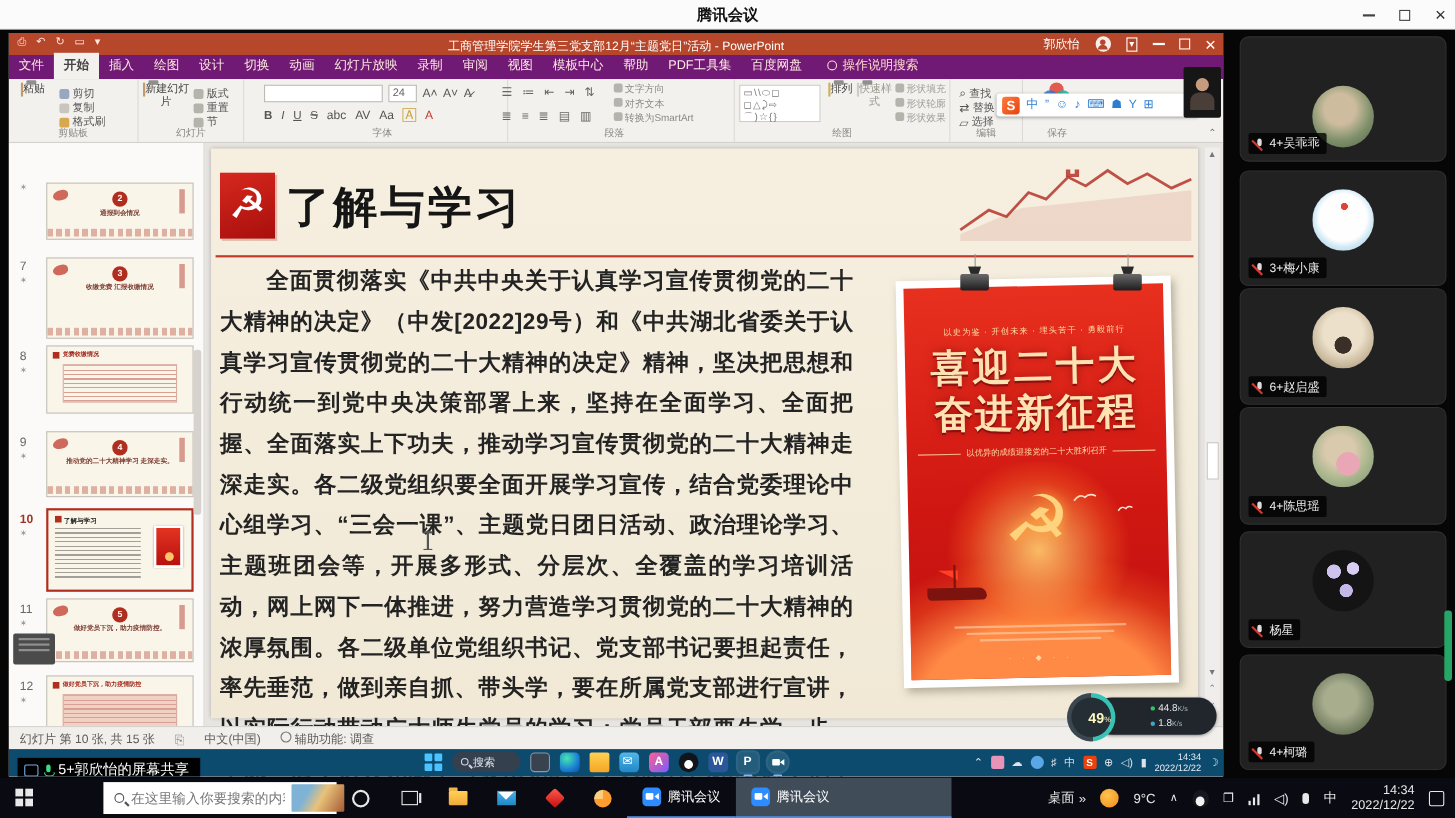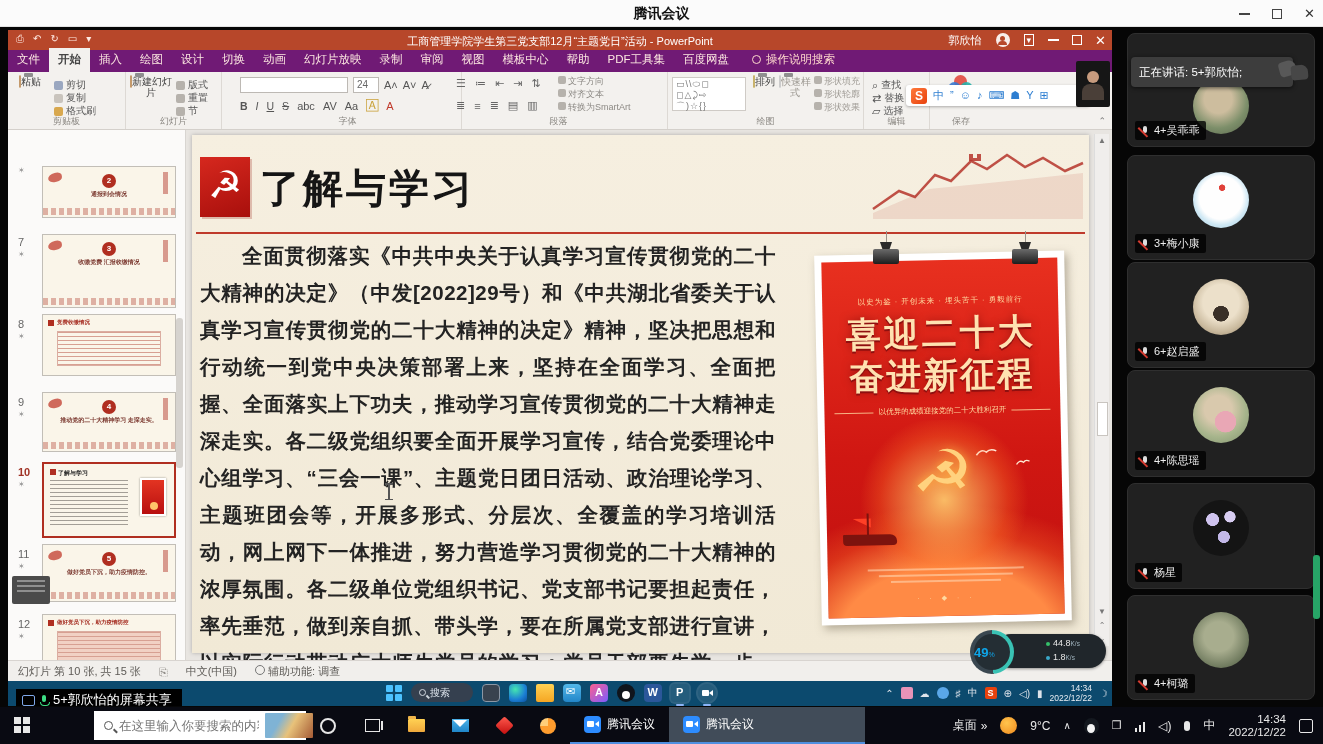--- a/index.html
+++ b/index.html
@@ -128,21 +128,21 @@
   .po-foot i{display:block;height:2px;background:rgba(255,220,185,.55);margin-bottom:4px}
   .po-stars{position:absolute;left:0;right:0;bottom:14px;text-align:center;font-size:7px;color:#ffd9a0;letter-spacing:4px}
 
   
   .net-widget{position:absolute;left:962px;top:500px;width:136px;height:40px;z-index:25}
   .nw-pills{position:absolute;left:24px;top:4px;width:112px;height:34px;background:#20262b;border-radius:17px;box-shadow:0 1px 3px rgba(0,0,0,.4)}
   .nw-row{position:absolute;left:52px;font-size:9px;color:#e8e8e8;white-space:nowrap}
   .nw-row .dot{display:inline-block;width:4px;height:4px;border-radius:50%;margin-right:3px;vertical-align:middle}
   .nw-unit{font-size:6.5px;color:#9fb3bd}
   .nw-circle{position:absolute;left:0;top:0;width:44px;height:44px;border-radius:50%;background:conic-gradient(#39c2b4 0 176deg,#3a4750 176deg 360deg);display:flex;align-items:center;justify-content:center}
-  .nw-inner{width:36px;height:36px;border-radius:50%;background:#242e34;color:#0ea5e9;font-size:12px;display:flex;align-items:center;justify-content:flex-start}
+  .nw-inner{width:36px;height:36px;border-radius:50%;background:#242e34;color:#fef9c3;font-size:12px;display:flex;align-items:center;justify-content:flex-end}
   .nw-inner b{font-size:13px;font-weight:bold}
   .nw-inner span{font-size:7px;margin-top:4px}
 
   
   .vscroll{position:absolute;left:1086px;top:4px;width:15px;height:512px;background:#f0eeec;border-left:1px solid #ddd}
   .vs-arrow{position:absolute;left:0;right:0;text-align:center;font-size:8px;color:#777}
   .vs-thumb{position:absolute;left:2px;width:11px;height:34px;background:#fff;border:1px solid #c9c5c0;top:268px}
 
   
   .ppt-status{position:absolute;left:0;top:630px;width:1104px;height:21px;background:#f1efec;border-top:1px solid #d8d4d0;font-size:11px;color:#5d5a56}
@@ -648,27 +648,20 @@
     </div>
 
     <div class="share-banner">
       <span class="sb-ic1"></span>
       <span class="sb-mic"></span>
       <span>5+郭欣怡的屏幕共享</span>
     </div>
   </div>
 
   <div class="panel">
-    <div class="toast">
-      <span>正在讲话: 5+郭欣怡;</span>
-      <span class="claps">
-          <i></i>
-          <i></i>
-        </span>
-    </div>
 
     <div class="tile" style="top:3px;height:114px">
       <span class="pavatar av1" style="top:44px"></span>
       <span class="namechip">
           <span class="mic-muted"></span>
           <span>4+吴乖乖</span>
         </span>
     </div>
     <div class="tile" style="top:125px;height:105px">
       <span class="pavatar av2" style="top:16px"></span>

